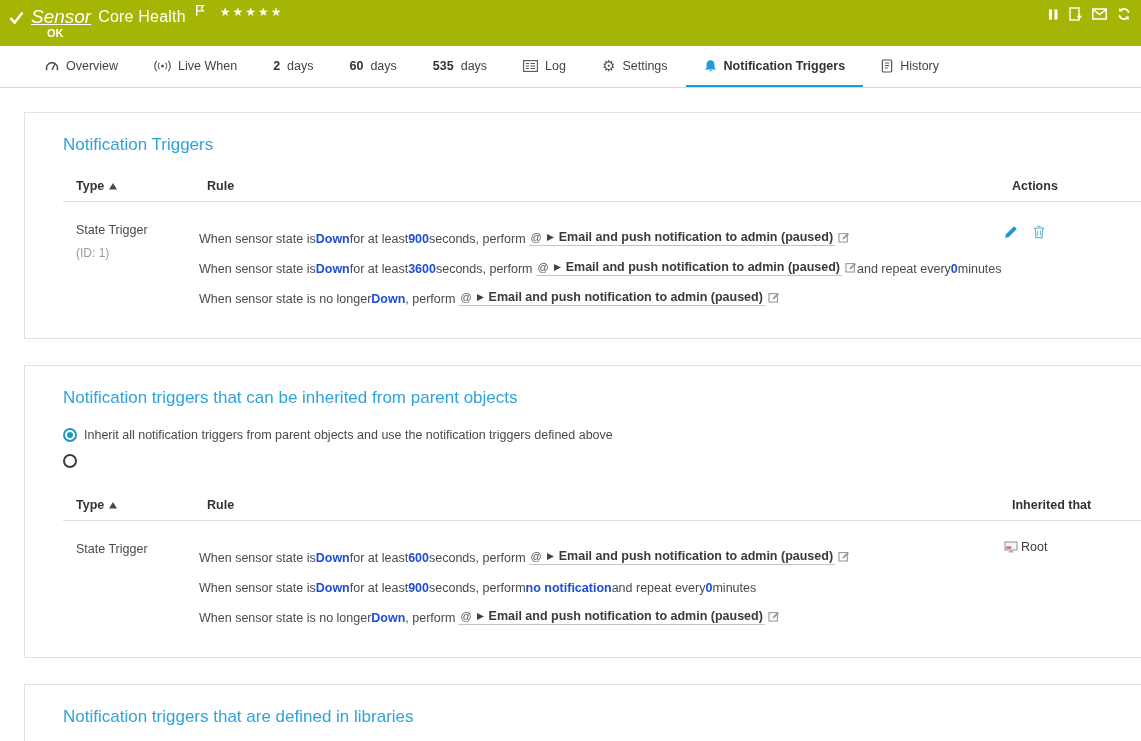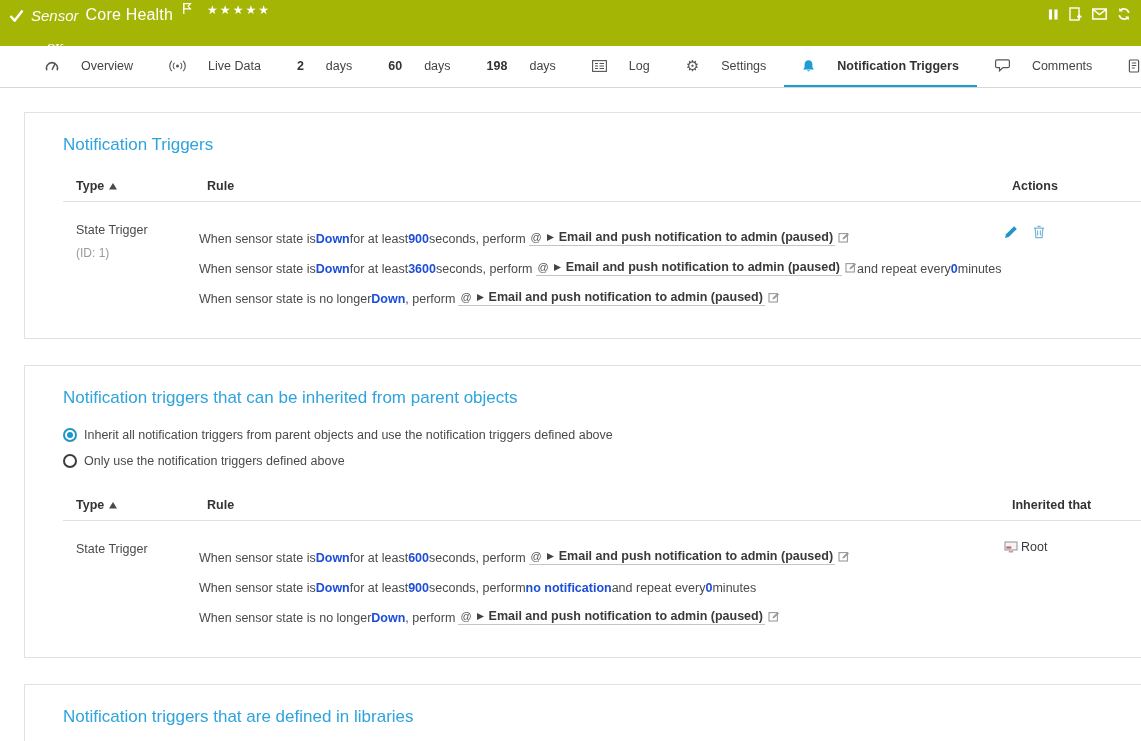--- a/index.html
+++ b/index.html
@@ -3,32 +3,32 @@
 <meta charset="utf-8">
 <style>
   * { margin:0; padding:0; box-sizing:border-box; }
   html,body { width:1141px; height:741px; overflow:hidden; background:#fff;
     font-family:"Liberation Sans", sans-serif; color:#4a4a4a; }
 
   
   .topbar { height:46px; background:#a4b505; position:relative; color:#fff; }
   .topbar-main { display:flex; align-items:center; gap:7px; padding:6px 0 0 9px; }
   .check-wrap { display:flex; align-items:center; }
-  .sensor-kind { font-style:italic; font-size:15px; }
+  .sensor-kind { font-style:italic; font-size:19px;text-decoration:underline; }
   .sensor-name { font-weight:normal; font-size:16px; letter-spacing:.2px; }
   .flag-wrap { position:relative; top:-5px; margin-left:2px; }
   .stars { font-size:12px; letter-spacing:2px; position:relative; top:-5px; margin-left:8px; }
-  .status-ok { position:absolute; left:47px; top:41px; font-size:11px; font-weight:bold;font-family:Liberation Serif, serif; }
+  .status-ok { position:absolute; left:47px; top:27px; font-size:11px; font-weight:bold; }
   .topbar-icons { position:absolute; top:7px; right:10px; display:flex; gap:10px; align-items:center; }
   .topbar-icons > span { display:flex; cursor:pointer; }
 
   
   .tabbar { height:42px; border-bottom:1px solid #d8d8d8; display:flex; align-items:stretch;
     padding-left:27px; background:#fff; }
-  .tab { display:flex; align-items:center; gap:22px; padding:0 18px; font-size:12.5px;
+  .tab { display:flex; align-items:center; gap:7px; padding:0 18px; font-size:12.5px;
     color:#444; cursor:pointer; border-bottom:2px solid transparent; white-space:nowrap; }
   .tab .num { font-weight:bold; color:#333; }
   .tab.active { border-bottom-color:#1e9cd7; font-weight:bold; color:#333; }
   .tab .ticon { display:flex; align-items:center; }
   .uni-gear { font-size:15px; color:#555; line-height:1; }
 
   
   .card { width:1256px; margin:24px 0 0 24px; border:1px solid #e2e2e2; background:#fff;
     padding:18px 0 32px 38px; }
   .card + .card { margin-top:26px; }
@@ -124,32 +124,32 @@
       <span>Overview</span>
     </div>
     <div class="tab">
       <span class="ticon" style="display: inline-flex;">
         <svg width="17" height="12" viewBox="0 0 18 12">
           <circle cx="9" cy="6" r="1.6" fill="#555"></circle>
           <path d="M5.8 2.8a4.6 4.6 0 0 0 0 6.4M12.2 2.8a4.6 4.6 0 0 1 0 6.4" fill="none" stroke="#555" stroke-width="1.2"></path>
           <path d="M3 .6a7.6 7.6 0 0 0 0 10.8M15 .6a7.6 7.6 0 0 1 0 10.8" fill="none" stroke="#555" stroke-width="1.2"></path>
         </svg>
       </span>
-      <span>Live Data</span>
+      <span>Live When</span>
     </div>
     <div class="tab">
       <span class="num">2</span>
       <span>days</span>
     </div>
     <div class="tab">
       <span class="num">60</span>
       <span>days</span>
     </div>
     <div class="tab">
-      <span class="num">198</span>
+      <span class="num">535</span>
       <span>days</span>
     </div>
     <div class="tab">
       <span class="ticon" style="display: inline-flex;">
         <svg width="15" height="12" viewBox="0 0 15 12">
           <rect x="0.6" y="0.6" width="13.8" height="10.8" fill="none" stroke="#555" stroke-width="1.1"></rect>
           <path d="M3 3.5h3M3 6h3M3 8.5h3M7.5 3.5h4.5M7.5 6h4.5M7.5 8.5h4.5" stroke="#555" stroke-width="1.1"></path>
         </svg>
       </span>
       <span>Log</span>
@@ -161,28 +161,20 @@
       <span>Settings</span>
     </div>
     <div class="tab active">
       <span class="ticon" style="display: inline-flex;">
         <svg width="13" height="14" viewBox="0 0 14 15">
           <path d="M7 1.2c2.6 0 4.2 1.9 4.2 4.4v3.2l1.6 2.4H1.2l1.6-2.4V5.6C2.8 3.1 4.4 1.2 7 1.2z" fill="#1e9cd7"></path>
           <path d="M5.4 12.2a1.7 1.7 0 0 0 3.2 0z" fill="#1e9cd7"></path>
         </svg>
       </span>
       <span>Notification Triggers</span>
-    </div>
-    <div class="tab">
-      <span class="ticon" style="display: inline-flex;">
-        <svg width="15" height="13" viewBox="0 0 15 13">
-          <path d="M2 .8h11a1.4 1.4 0 0 1 1.4 1.4v5A1.4 1.4 0 0 1 13 8.6H8L4.5 11.8V8.6H2A1.4 1.4 0 0 1 .6 7.2v-5A1.4 1.4 0 0 1 2 .8z" fill="none" stroke="#555" stroke-width="1.2"></path>
-        </svg>
-      </span>
-      <span>Comments</span>
     </div>
     <div class="tab">
       <span class="ticon" style="display: inline-flex;">
         <svg width="12" height="14" viewBox="0 0 12 14">
           <rect x="1.4" y="1" width="9.2" height="12" rx="1" fill="none" stroke="#555" stroke-width="1.2"></rect>
           <path d="M3.8 4h4.4M3.8 6.5h4.4M3.8 9h3" stroke="#555" stroke-width="1.1"></path>
         </svg>
       </span>
       <span>History</span>
     </div>
@@ -302,21 +294,20 @@
 
 <div class="card">
   <div class="section-title">Notification triggers that can be inherited from parent objects</div>
   <div class="radios" id="radio-group">
       <div class="radio-row">
         <span class="radio-circle selected"></span>
         <span>Inherit all notification triggers from parent objects and use the notification triggers defined above</span>
       </div>
       <div class="radio-row">
         <span class="radio-circle"></span>
-        <span>Only use the notification triggers defined above</span>
       </div>
     </div>
   <div class="ttable">
     <div class="trow thead">
       <div class="col-type th">
         <span>Type</span>
         <span class="sorticon"><svg width="8" height="7" viewBox="0 0 8 7">
               <path d="M4 0l4 6.5H0z" fill="#4a4a4a"></path>
             </svg></span>
       </div>

